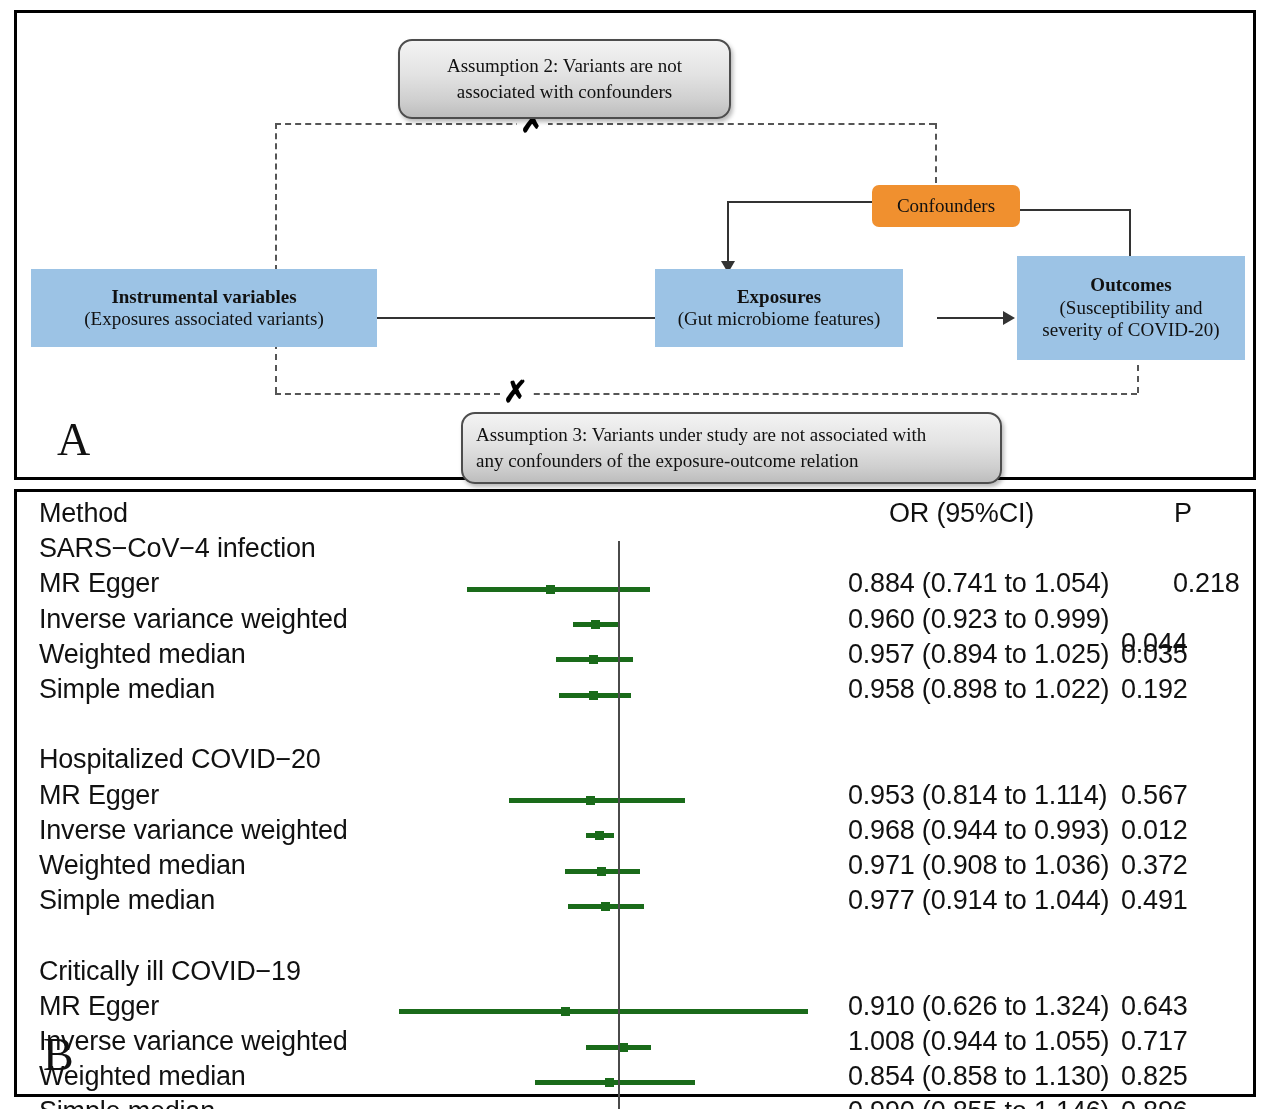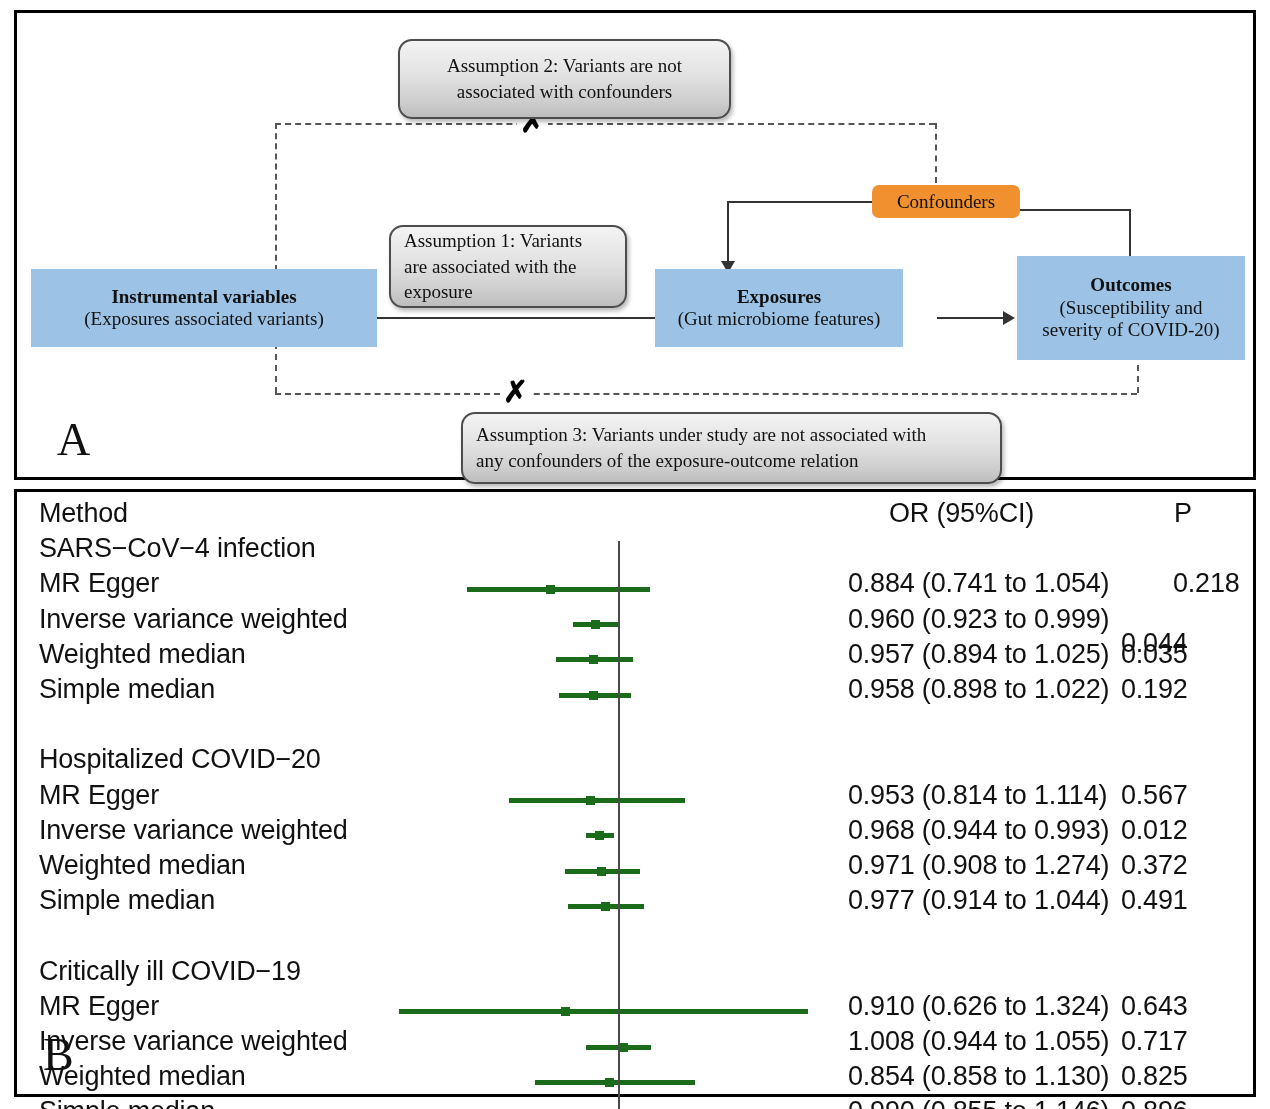--- a/index.html
+++ b/index.html
@@ -84,25 +84,20 @@
 
     <div class="seg hline" style="left:1003px;top:196px;width:111px;"></div>
     <div class="seg vline" style="left:1112px;top:196px;height:49px;"></div>
     <div class="arrowhead ah-down" style="left:1106px;top:243px;"></div>
 
     <div class="callout center" style="left:381px;top:26px;width:333px;height:80px;">
       <div>Assumption 2: Variants are not</div>
       <div>associated with confounders</div>
     </div>
 
-    <div class="callout left" style="left:372px;top:212px;width:238px;height:83px;">
-      <div>Assumption 1: Variants</div>
-      <div>are associated with the</div>
-      <div>exposure</div>
-    </div>
 
     <div class="callout left" style="left:444px;top:399px;width:541px;height:72px;">
       <div>Assumption 3: Variants under study are not associated with</div>
       <div>any confounders of the exposure-outcome relation</div>
     </div>
 
     <div class="node blue" style="left:14px;top:256px;width:346px;height:78px;">
       <div class="t1">Instrumental variables</div>
       <div class="t2">(Exposures associated variants)</div>
     </div>
@@ -111,21 +106,21 @@
       <div class="t1">Exposures</div>
       <div class="t2">(Gut microbiome features)</div>
     </div>
 
     <div class="node blue" style="left:1000px;top:243px;width:228px;height:104px;">
       <div class="t1">Outcomes</div>
       <div class="t2">(Susceptibility and</div>
       <div class="t2">severity of COVID-20)</div>
     </div>
 
-    <div class="node orange" style="left:855px;top:172px;width:148px;height:33px;">
+    <div class="node orange" style="left:855px;top:172px;width:148px;height:42px;">
       <div>Confounders</div>
     </div>
 
     <div class="panel-label" id="labelA">A</div>
   </div>
 
   <div class="panel-b">
     <div class="fp" id="forest">
         <div class="fp-txt fp-method" style="left: 22px; top: 6px; text-align: center;">Method</div>
         <div class="fp-txt " style="left: 872px; top: 6px;">OR (95%CI)</div>
@@ -156,21 +151,21 @@
         <div class="fp-txt " style="left: 831px; top: 287.6px;">0.953 (0.814 to 1.114)</div>
         <div class="fp-txt " style="left: 1104px; top: 287.6px;">0.567</div>
         <div class="ci-line" style="left: 492.457px; top: 306.1px; width: 175.875px;"></div>
         <div class="ci-box" style="left: 569.446px; top: 304.1px;"></div>
         <div class="fp-txt fp-method" style="left: 22px; top: 322.8px;">Inverse variance weighted</div>
         <div class="fp-txt " style="left: 831px; top: 322.8px;">0.968 (0.944 to 0.993)</div>
         <div class="fp-txt " style="left: 1104px; top: 322.8px;">0.012</div>
         <div class="ci-line" style="left: 568.67px; top: 341.3px; width: 28.7263px;"></div>
         <div class="ci-box" style="left: 578.24px; top: 339.3px;"></div>
         <div class="fp-txt fp-method" style="left: 22px; top: 358px;">Weighted median</div>
-        <div class="fp-txt " style="left: 831px; top: 358px;">0.971 (0.908 to 1.274)</div>
+        <div class="fp-txt " style="left: 831px; top: 358px;">0.971 (0.908 to 1.036)</div>
         <div class="fp-txt " style="left: 1104px; top: 358px;">0.372</div>
         <div class="ci-line" style="left: 547.565px; top: 376.5px; width: 75.04px;"></div>
         <div class="ci-box" style="left: 579.999px; top: 374.5px;"></div>
         <div class="fp-txt fp-method" style="left: 22px; top: 393.2px;">Simple median</div>
         <div class="fp-txt " style="left: 831px; top: 393.2px;">0.977 (0.914 to 1.044)</div>
         <div class="fp-txt " style="left: 1104px; top: 393.2px;">0.491</div>
         <div class="ci-line" style="left: 551.082px; top: 411.7px; width: 76.2125px;"></div>
         <div class="ci-box" style="left: 583.516px; top: 409.7px;"></div>
         <div class="fp-txt fp-method" style="left: 22px; top: 463.6px;">Critically ill COVID−19</div>
         <div class="fp-txt fp-method" style="left: 22px; top: 498.8px;">MR Egger</div>

